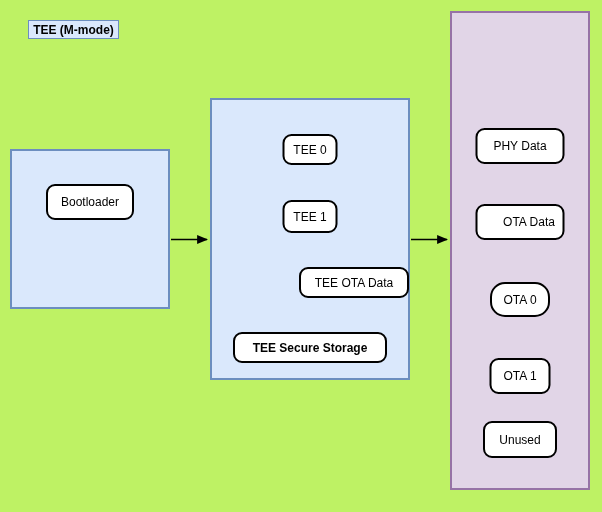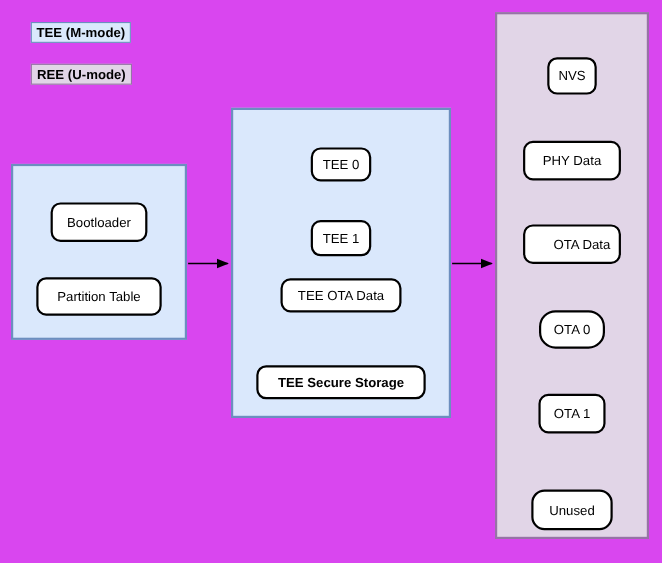--- a/index.html
+++ b/index.html
@@ -3,21 +3,21 @@
 <meta charset="utf-8">
 <style>
   * { margin: 0; padding: 0; box-sizing: border-box; }
   html, body { background: #ffffff; }
   body { font-family: "Liberation Sans", "DejaVu Sans", sans-serif; }
 
   .canvas {
     position: relative;
     width: 602px;
     height: 512px;
-    background: #d946ef;
+    background: #bef264;
     overflow: hidden;
     color: #000000;
   }
 
   
   .legend-box {
     position: absolute;
     display: flex;
     align-items: center;
     justify-content: center;
@@ -62,60 +62,57 @@
     white-space: nowrap;
   }
 
   
   .n-bootloader { top: 33px;  width: 88px;  height: 36px; }
   .n-partition  { top: 101px; width: 114px; height: 35px; }
 
   
   .n-tee0   { top: 34px;  width: 55px;  height: 31px; }
   .n-tee1   { top: 100px; width: 55px;  height: 33px; }
-  .n-teeota { top: 153px; width: 110px; height: 31px; }
+  .n-teeota { top: 167px; width: 110px; height: 31px; margin-left: 44px; }
   .n-teess  { top: 232px; width: 154px; height: 31px; font-weight: bold; }
 
   
   .n-nvs     { top: 39px;  width: 45px; height: 34px; }
   .n-phy     { top: 115px; width: 89px; height: 36px; }
   .n-otadata { top: 191px; width: 89px; height: 36px; padding-left: 18px; }
   .n-ota0    { top: 269px; width: 60px; height: 35px; border-radius: 15px; }
   .n-ota1    { top: 345px; width: 61px; height: 36px; }
-  .n-unused  { top: 432px; width: 74px; height: 37px; border-radius: 12px; }
+  .n-unused  { top: 408px; width: 74px; height: 37px; }
 
   svg.arrows {
     position: absolute;
     left: 0; top: 0;
     width: 602px; height: 512px;
     pointer-events: none;
   }
 </style>
 </head>
 <body>
 
 <div class="canvas">
 
   <div class="legend-box legend-tee">TEE (M-mode)</div>
-  <div class="legend-box legend-ree">REE (U-mode)</div>
 
   <div class="group group-tee group-boot">
     <div class="node n-bootloader">Bootloader</div>
-    <div class="node n-partition">Partition Table</div>
   </div>
 
   <div class="group group-tee group-mid">
     <div class="node n-tee0">TEE 0</div>
     <div class="node n-tee1">TEE 1</div>
     <div class="node n-teeota">TEE OTA Data</div>
     <div class="node n-teess">TEE Secure Storage</div>
   </div>
 
   <div class="group group-ree group-right">
-    <div class="node n-nvs">NVS</div>
     <div class="node n-phy">PHY Data</div>
     <div class="node n-otadata">OTA Data</div>
     <div class="node n-ota0">OTA 0</div>
     <div class="node n-ota1">OTA 1</div>
     <div class="node n-unused">Unused</div>
   </div>
 
   <svg class="arrows" viewBox="0 0 602 512" xmlns="http://www.w3.org/2000/svg">
     <defs>
       <marker id="arrowhead" viewBox="0 0 10 10" refX="9" refY="5" markerWidth="11" markerHeight="11" orient="auto" markerUnits="userSpaceOnUse">

